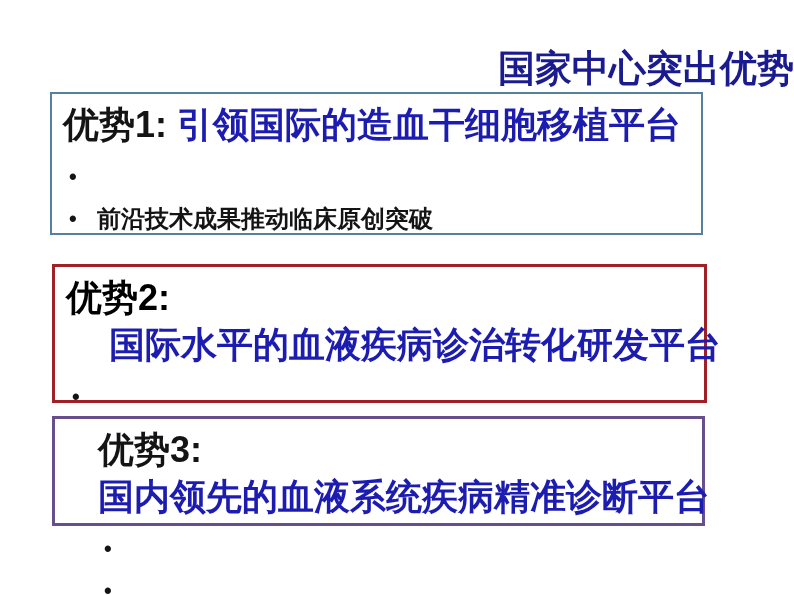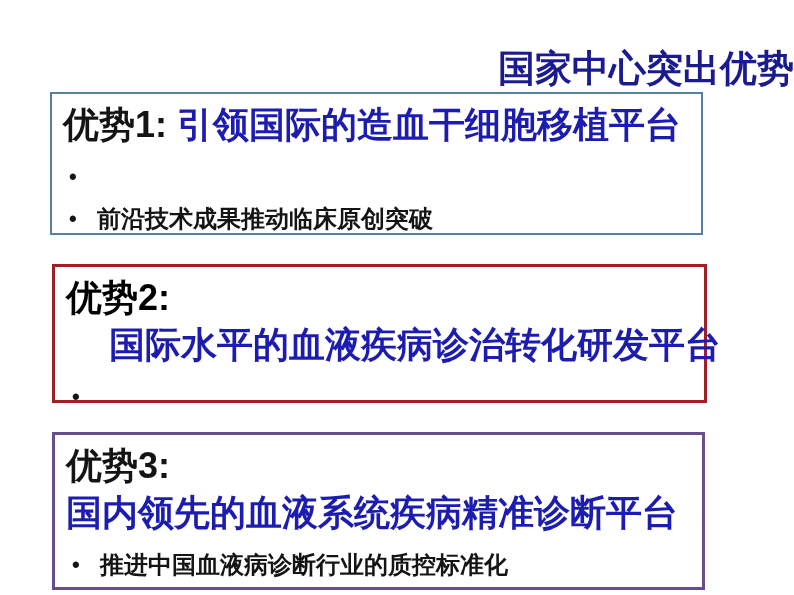--- a/index.html
+++ b/index.html
@@ -29,21 +29,21 @@
   .adv-box {
     position: absolute;
     left: 50px;
     width: 653px;
     background: #ffffff;
     border-style: solid;
     box-sizing: border-box;
   }
   .adv-box.b0 { top: 92px;  height: 143px; border-width: 2px; }
   .adv-box.b1 { top: 264px; height: 139px; border-width: 3px; left: 52px; width: 655px; }
-  .adv-box.b2 { top: 432px; height: 158px; border-width: 3px; left: 52px; width: 653px; }
+  .adv-box.b2 { top: 416px; height: 110px; border-width: 3px; left: 52px; width: 653px; padding-left: 32px; }
   .adv-heading {
     margin: 8px 0 0 11px;
     font-size: 36px;
     font-weight: bold;
     line-height: 1.3;
     white-space: nowrap;
   }
   .adv-label { white-space: pre-wrap; }
   .bullets {
     list-style: none;
@@ -103,21 +103,20 @@
     </ul>
   </section>
 
   <section class="adv-box b2" style="border-color: rgb(102, 79, 140);">
     <h2 class="adv-heading">
       <span class="adv-label" style="color: rgb(20, 20, 20);">优势3:</span><span style="color: rgb(28, 28, 176);">国内领先的血液系统疾病精准诊断平台</span>
     </h2>
     <ul class="bullets">
       <li class="bullet-row" style="color: rgb(20, 20, 20);">
         <span class="bullet-marker">•</span>
-        <span>推进中国血液病诊断行业的质控标准化</span>
       </li>
       <li class="bullet-row" style="color: rgb(20, 20, 20);">
         <span class="bullet-marker">•</span>
       </li>
     </ul>
   </section>
 
 </div>
 
 </body></html>

